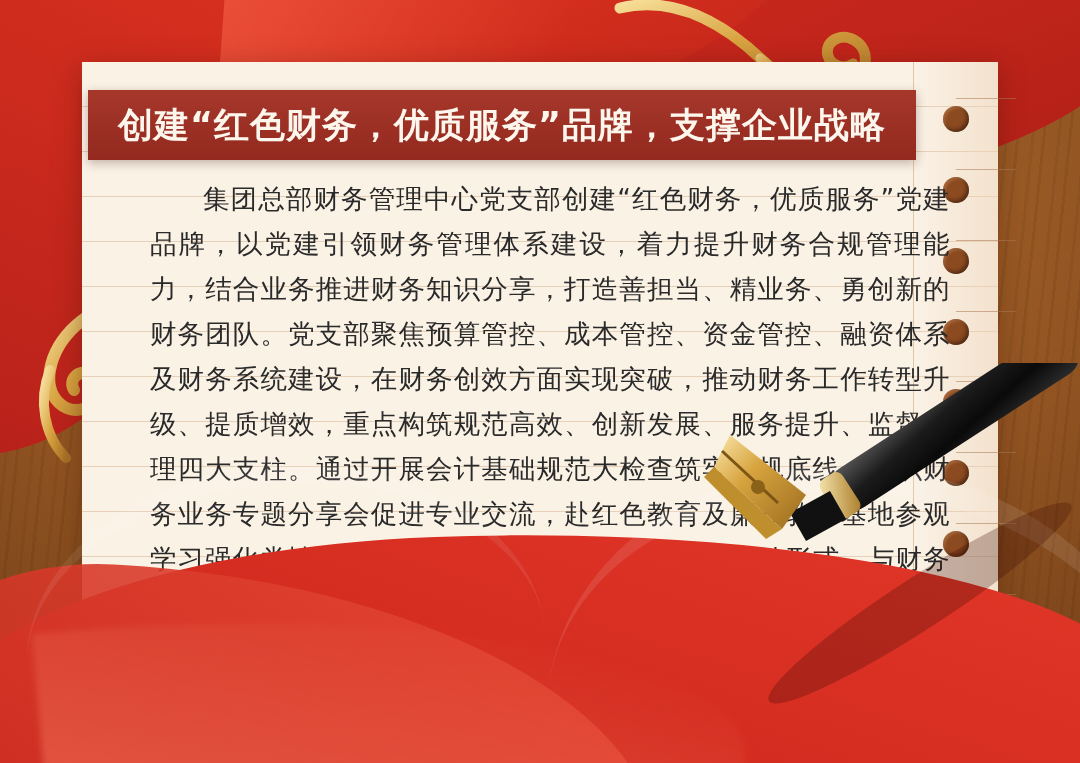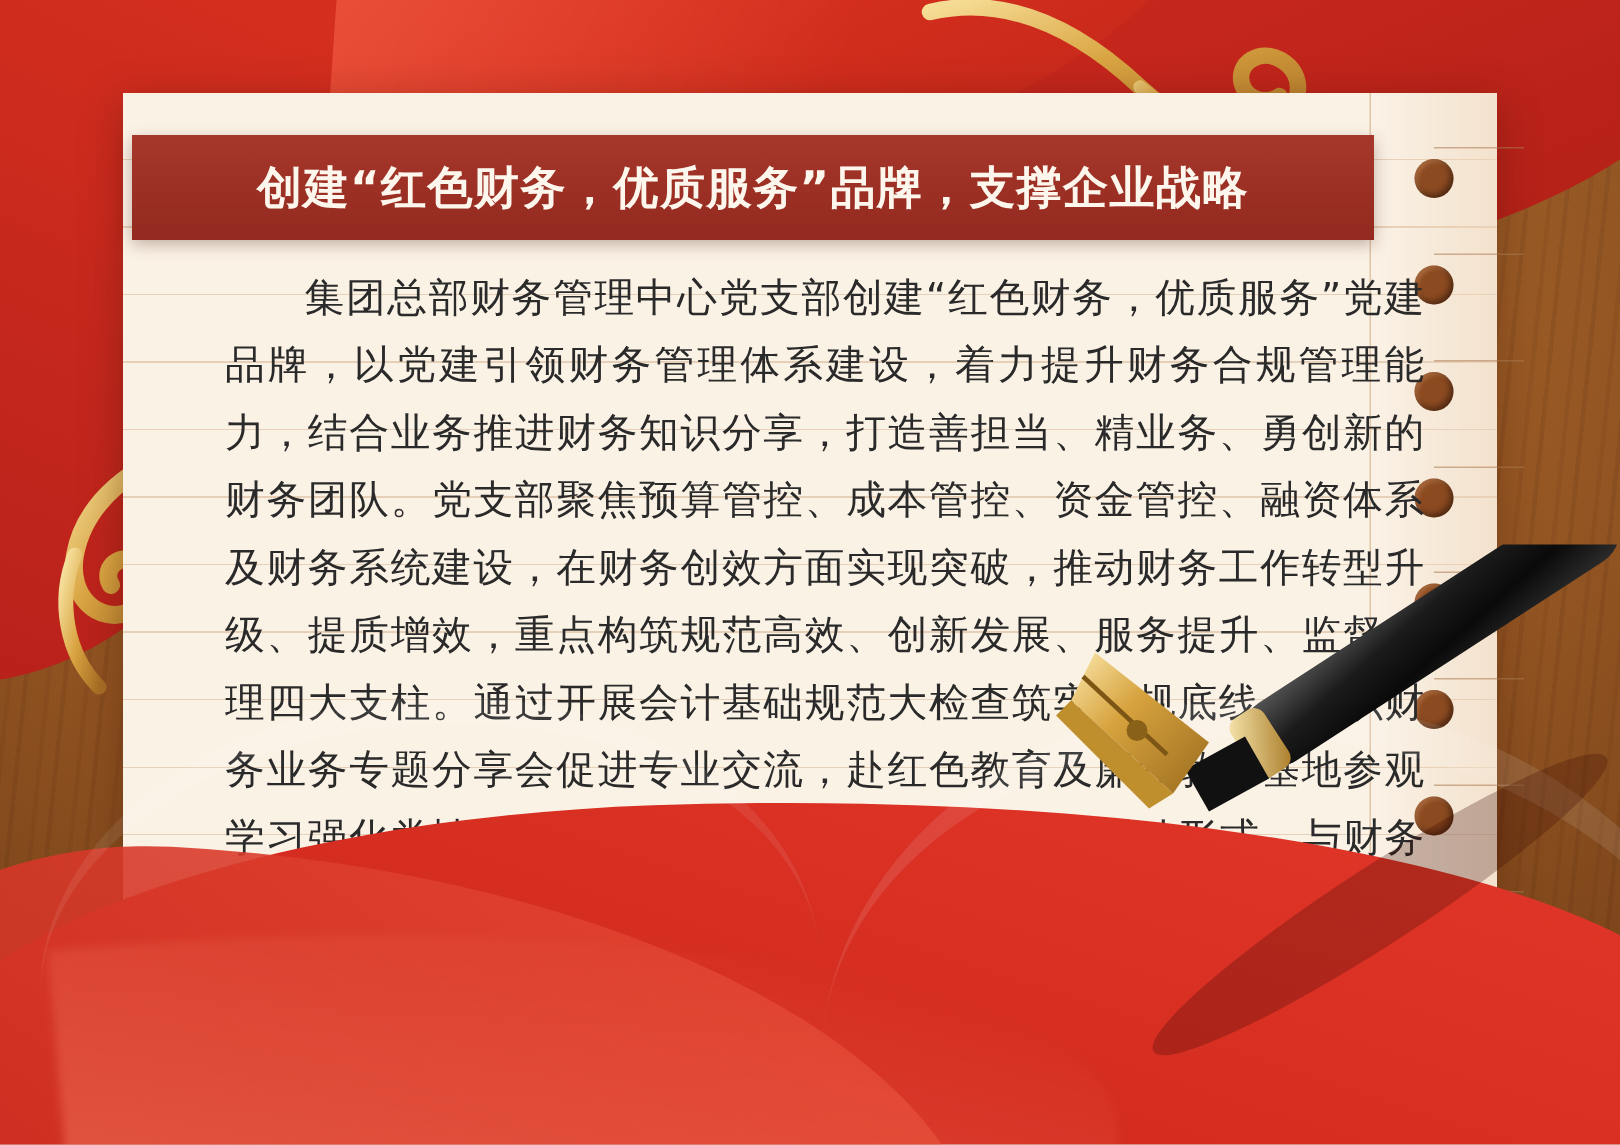--- a/index.html
+++ b/index.html
@@ -198,21 +198,21 @@
     left: 88px; top: 90px;
     width: 828px; height: 70px;
     background: linear-gradient(180deg, #a6372b 0%, #93291f 100%);
     display: flex;
     align-items: center;
     justify-content: center;
     box-shadow: 0 3px 10px rgba(60,20,5,0.3);
   }
   .title-bar .title-text {
     color: #fdf6ec;
-    font-size: 30px;
+    font-size: 35px;
     font-weight: bold;
     letter-spacing: 1px;
     white-space: nowrap;
     font-family: "DejaVu Sans", "Liberation Sans", sans-serif;
   }
 
   
   .body-text {
     position: absolute;
     left: 150px; top: 176px;

